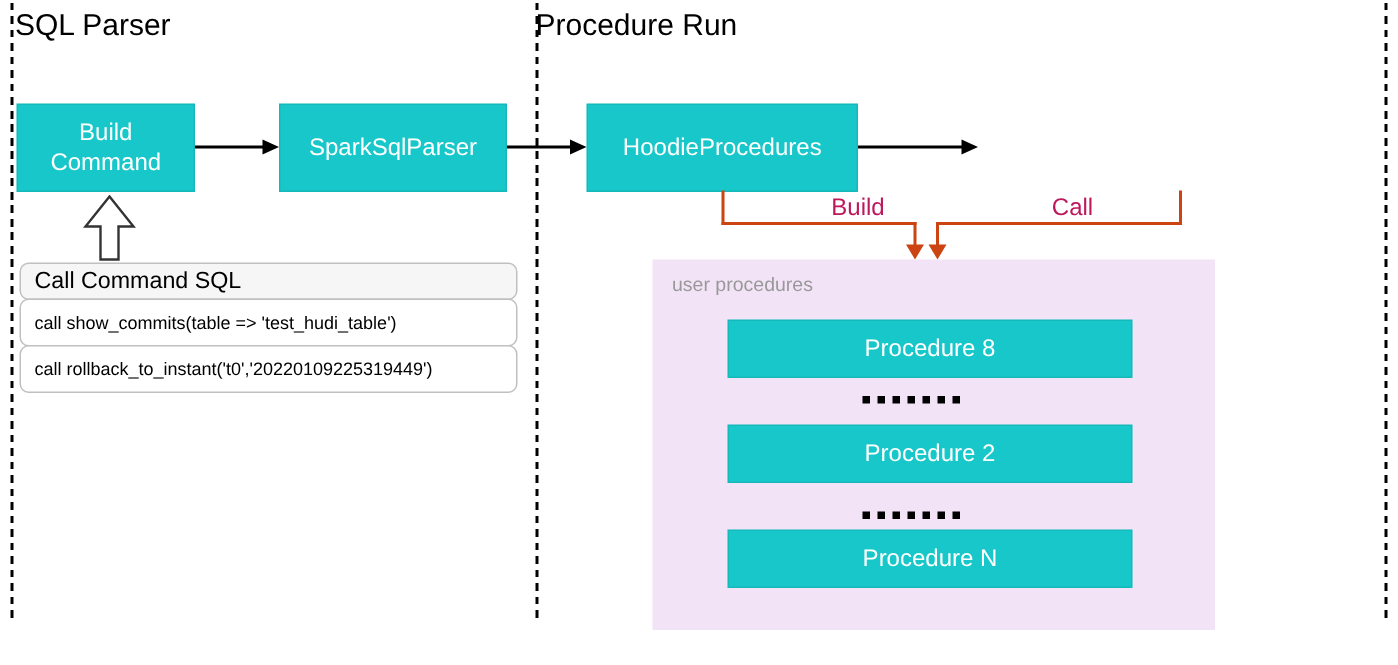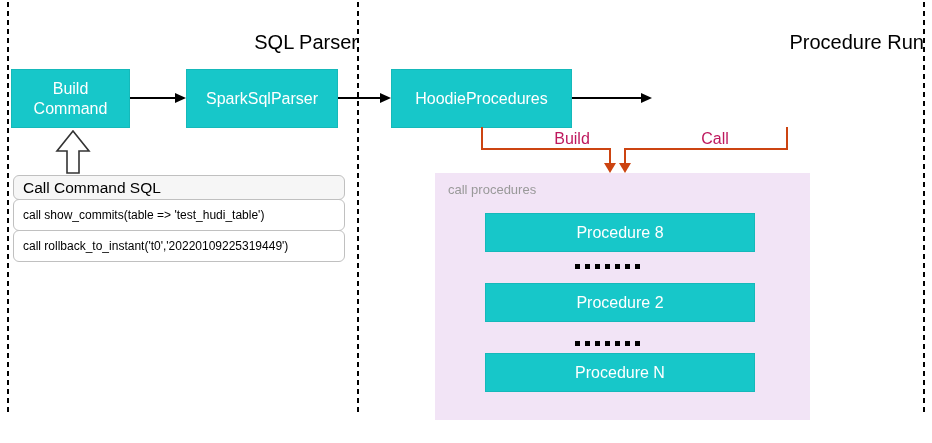--- a/index.html
+++ b/index.html
@@ -6,21 +6,21 @@
   .canvas{
     position:relative;width:932px;height:443px;background:#fff;overflow:hidden;
     font-family:"Liberation Sans","DejaVu Sans",sans-serif;color:#000;
   }
   
   .vdash{
     position:absolute;top:2px;height:410px;width:2px;
     background:repeating-linear-gradient(to bottom,#000 0 5px,transparent 5px 9px);
   }
   .section-title{
-    position:absolute;top:6px;font-size:20px;text-align:right;color:#000;margin-top:25px;
+    position:absolute;top:6px;font-size:20px;text-align:left;color:#000;
   }
   
   .node{
     position:absolute;background:#17c7c9;color:#fff;
     display:flex;align-items:center;justify-content:center;
     font-size:16px;text-align:center;line-height:1.25;
     border:1px solid rgba(0,0,0,0.07);box-sizing:border-box;
   }
   .wrap-narrow{display:inline-block;width:84px;}
   
@@ -118,21 +118,21 @@
   <div class="ah-down-o" style="left:604px;top:163px;"></div>
   <div class="edge-label" style="left:532px;top:130px;">Build</div>
 
   <div class="oline-v" style="left:786px;top:127px;height:23px;"></div>
   <div class="oline-h" style="left:624px;top:148px;width:164px;"></div>
   <div class="oline-v" style="left:624px;top:148px;height:17px;"></div>
   <div class="ah-down-o" style="left:619px;top:163px;"></div>
   <div class="edge-label" style="left:675px;top:130px;">Call</div>
 
   <div class="proc-container">
-    <div class="proc-label">call procedures</div>
+    <div class="proc-label">user procedures</div>
 
     <div class="proc-box" style="top:40px;">
       <span>Procedure 8</span>
     </div>
 
     <div class="dots" style="top:90px;">
       <span class="dot"></span>
         <span class="dot"></span>
         <span class="dot"></span>
         <span class="dot"></span>

